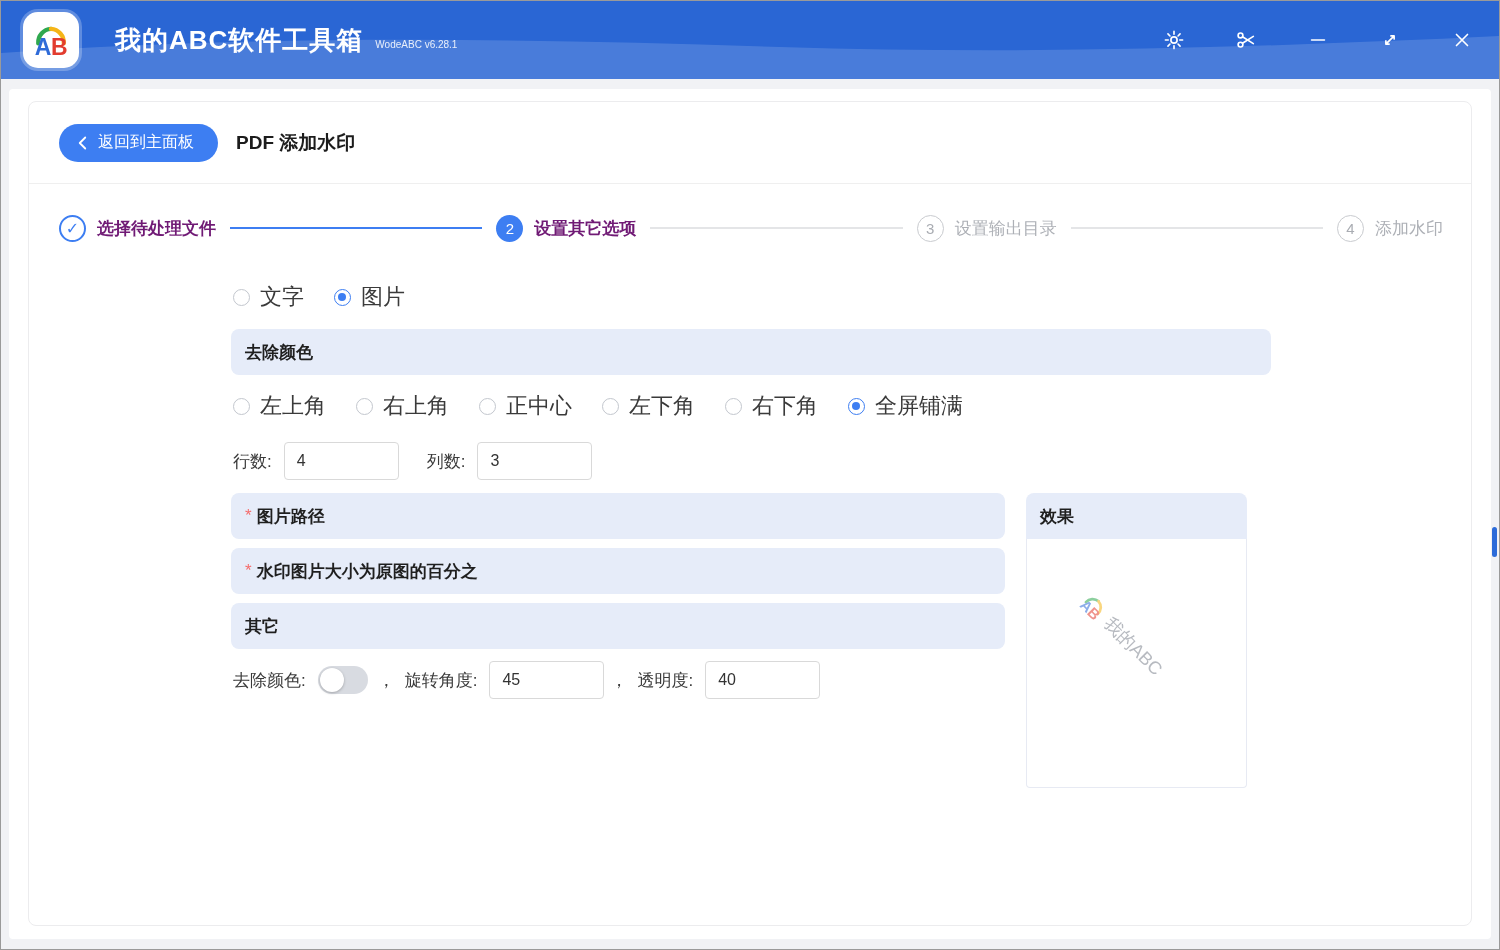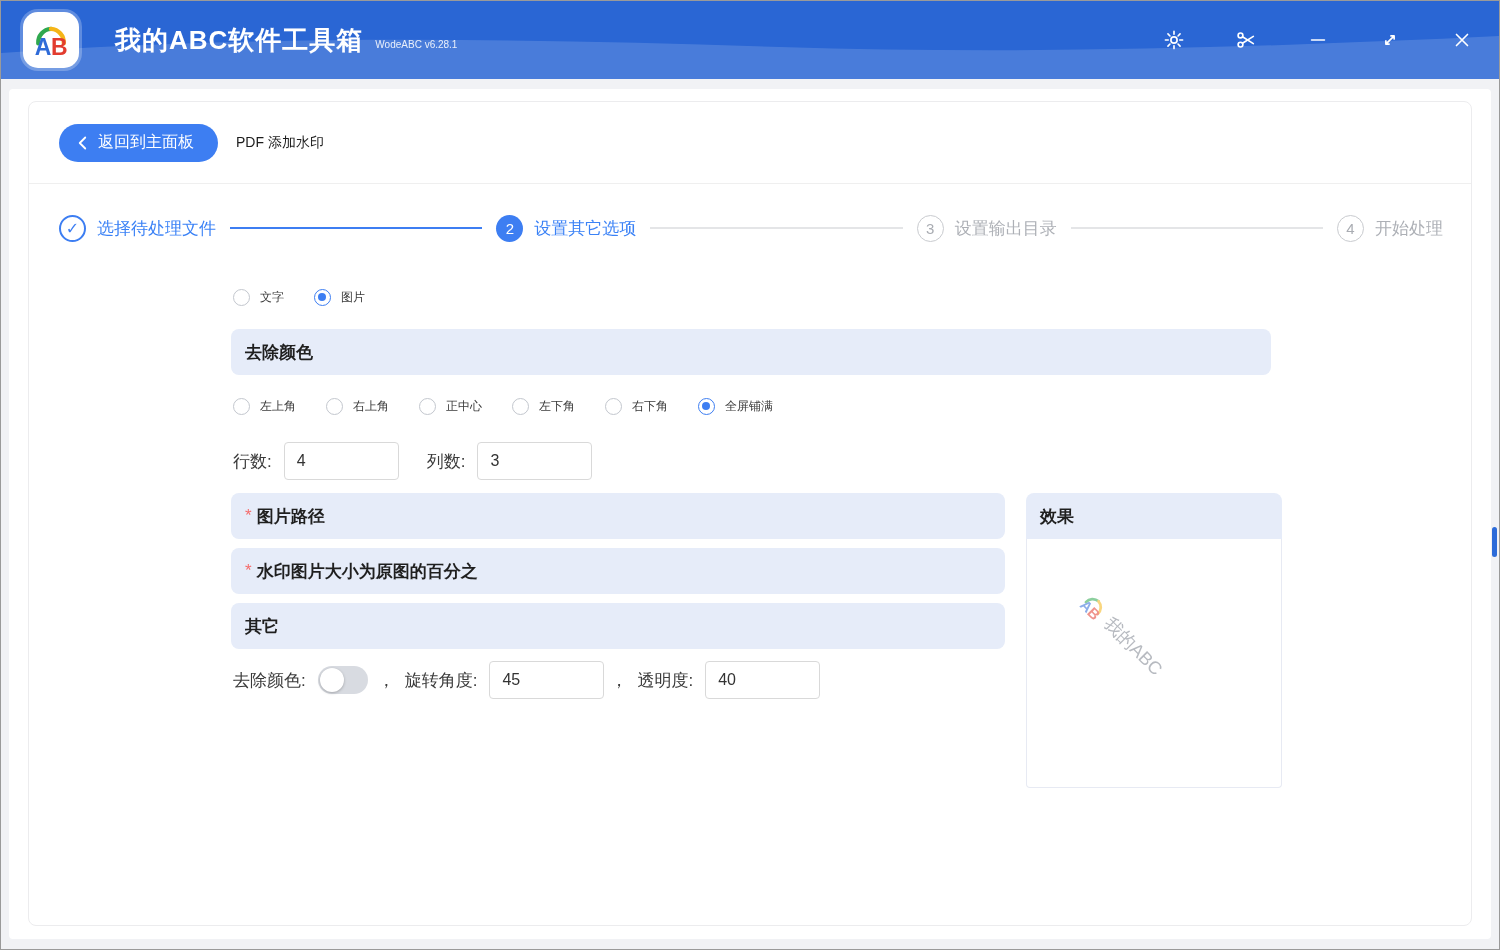--- a/index.html
+++ b/index.html
@@ -20,71 +20,71 @@
 
   
   .app-body { position:relative; height:872px; background:#F1F2F5; }
   .main-panel { position:absolute; left:8px; right:8px; top:10px; bottom:12px; background:#fff; border-radius:4px; }
   .card { position:absolute; left:19px; right:19px; top:12px; bottom:13px; background:#fff; border:1px solid #ECECEE; border-radius:8px; overflow:hidden; }
 
   
   .card-header { height:82px; border-bottom:1px solid #EFEFEF; display:flex; align-items:center; padding-left:30px; }
   .back-btn { height:38px; border:none; border-radius:19px; background:#3D7EF2; color:#fff; font-size:16px; padding:0 24px 0 18px; display:flex; align-items:center; gap:10px; cursor:pointer; font-family:inherit; }
   .back-btn svg { width:11px; height:16px; stroke:#fff; stroke-width:2; fill:none; stroke-linecap:round; stroke-linejoin:round; }
-  .page-title { margin-left:18px; font-size:14px; font-weight:normal; color:#1c1c1c; }
+  .page-title { margin-left:18px; font-size:19px; font-weight:bold; color:#1c1c1c; }
 
   
   .stepper { display:flex; align-items:center; margin:26px 28px 28px 30px; height:36px; }
   .step-circle { width:27px; height:27px; border-radius:50%; flex:0 0 auto; display:flex; align-items:center; justify-content:center; font-size:15px; }
   .step-circle.done { border:2px solid #3D7EF2; color:#3D7EF2; background:#fff; font-size:16px; }
   .step-circle.active { background:#3D7EF2; color:#fff; }
   .step-circle.pending { border:1.5px solid #C9CBCF; color:#A9ACB2; background:#fff; }
   .step-label { margin-left:11px; font-size:17px; white-space:nowrap; }
-  .step-label.on { color:#3b82f6; }
+  .step-label.on { color:#701a75;font-weight:bold; }
   .step-label.off { color:#ADB0B6; }
   .step-line { flex:1 1 auto; height:2px; margin:0 14px; }
   .step-line.blue { background:#3D7EF2; }
   .step-line.gray { background:#E4E5E7; }
 
   
   .form { margin-left:202px; width:1040px; }
   .section { margin-bottom:9px; }
   .sec-header { height:46px; background:#E6ECF9; border-radius:8px; display:flex; align-items:center; padding-left:14px; margin-bottom:8px; }
   .sec-title { font-size:17px; font-weight:bold; color:#1f1f1f; }
   .req { color:#F56C6C; font-size:17px; margin-right:5px; font-weight:normal; }
   .q-icon { width:19px; height:19px; border-radius:50%; background:#F5AD14; color:#fff; font-size:13px; font-weight:bold; display:flex; align-items:center; justify-content:center; margin-left:8px; cursor:pointer; }
   .sec-row { height:46px; display:flex; align-items:center; padding-left:2px; }
 
   
   .radio-opt { display:flex; align-items:center; margin-right:30px; cursor:pointer; }
   .radio { width:17px; height:17px; border-radius:50%; border:1px solid #C3C7CE; background:#fff; flex:0 0 auto; position:relative; }
   .radio.on { border:1.5px solid #3D7EF2; }
   .radio.on::after { content:''; position:absolute; left:3px; top:3px; width:8px; height:8px; border-radius:50%; background:#3D7EF2; }
-  .radio-label { margin-left:10px; font-size:12px; color:#3a3a3a;font-family:Liberation Mono, monospace; }
+  .radio-label { margin-left:10px; font-size:22px; color:#3a3a3a;font-family:Liberation Mono, monospace; }
 
   
   .txt-input { height:38px; border:1px solid #D9D9D9; border-radius:4px; font-size:16px; color:#333; padding:0 12px; font-family:inherit; outline:none; }
   .inline-label { font-size:17px; color:#3a3a3a; margin-right:12px; }
   .w-small { width:115px; }
   .gap28 { margin-left:28px; }
 
   
   .lower { position:relative; }
   .lower .col-left { width:774px; }
   .path-wrap { display:flex; }
   .path-input { width:733px; height:40px; border-radius:4px 0 0 4px; }
   .search-btn { width:40px; height:40px; border:1px solid #D9D9D9; border-left:none; border-radius:0 4px 4px 0; background:#fff; display:flex; align-items:center; justify-content:center; cursor:pointer; }
   .search-btn svg { width:18px; height:18px; stroke:#8a8f99; stroke-width:1.8; fill:none; stroke-linecap:round; }
 
   .toggle { width:50px; height:28px; border-radius:14px; background:#D8DBE1; position:relative; margin-right:4px; cursor:pointer; flex:0 0 auto; }
   .toggle .knob { position:absolute; left:2px; top:2px; width:24px; height:24px; border-radius:50%; background:#fff; box-shadow:0 1px 3px rgba(0,0,0,0.25); }
   .comma { font-size:17px; color:#3a3a3a; margin:0 10px 0 6px; }
 
   
-  .preview { position:absolute; left:795px; top:0; width:256px; }
+  .preview { position:absolute; left:795px; top:0; width:221px; }
   .preview .sec-header { margin-bottom:0; border-radius:8px 8px 0 0; }
   .preview-body { height:249px; background:#fff; border:1px solid #E7EAF3; border-top:none; border-radius:0 0 4px 4px; position:relative; overflow:hidden; }
   .watermark { position:absolute; left:40px; top:80px; display:flex; align-items:center; gap:5px; transform:rotate(45deg); transform-origin:center; opacity:0.55; }
   .watermark .wm-text { font-size:18px; color:#7d838e; white-space:nowrap; }
 
   .scroll-thumb { position:absolute; right:2px; top:448px; width:5px; height:30px; background:#2C6BD9; border-radius:3px; cursor:pointer; }
 </style>
 </head>
 <body>
 
@@ -158,21 +158,21 @@
 
           <div class="step-circle active">2</div>
           <div class="step-label on">设置其它选项</div>
           <div class="step-line gray"></div>
 
           <div class="step-circle pending">3</div>
           <div class="step-label off">设置输出目录</div>
           <div class="step-line gray"></div>
 
           <div class="step-circle pending">4</div>
-          <div class="step-label off">开始处理</div>
+          <div class="step-label off">添加水印</div>
         </div>
 
         <div class="form">
 
           <div class="section">
             <div class="sec-row">
               <div class="radio-opt">
                 <span class="radio"></span>
                 <span class="radio-label">文字</span>
               </div>

